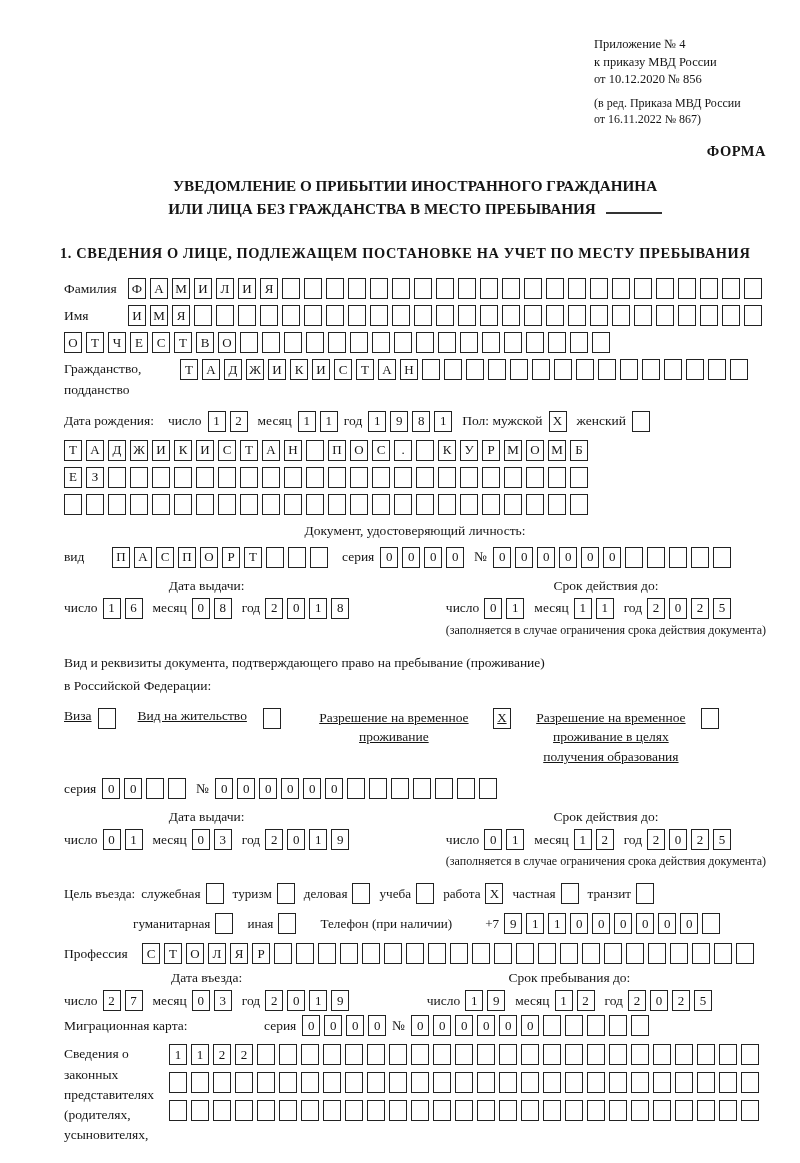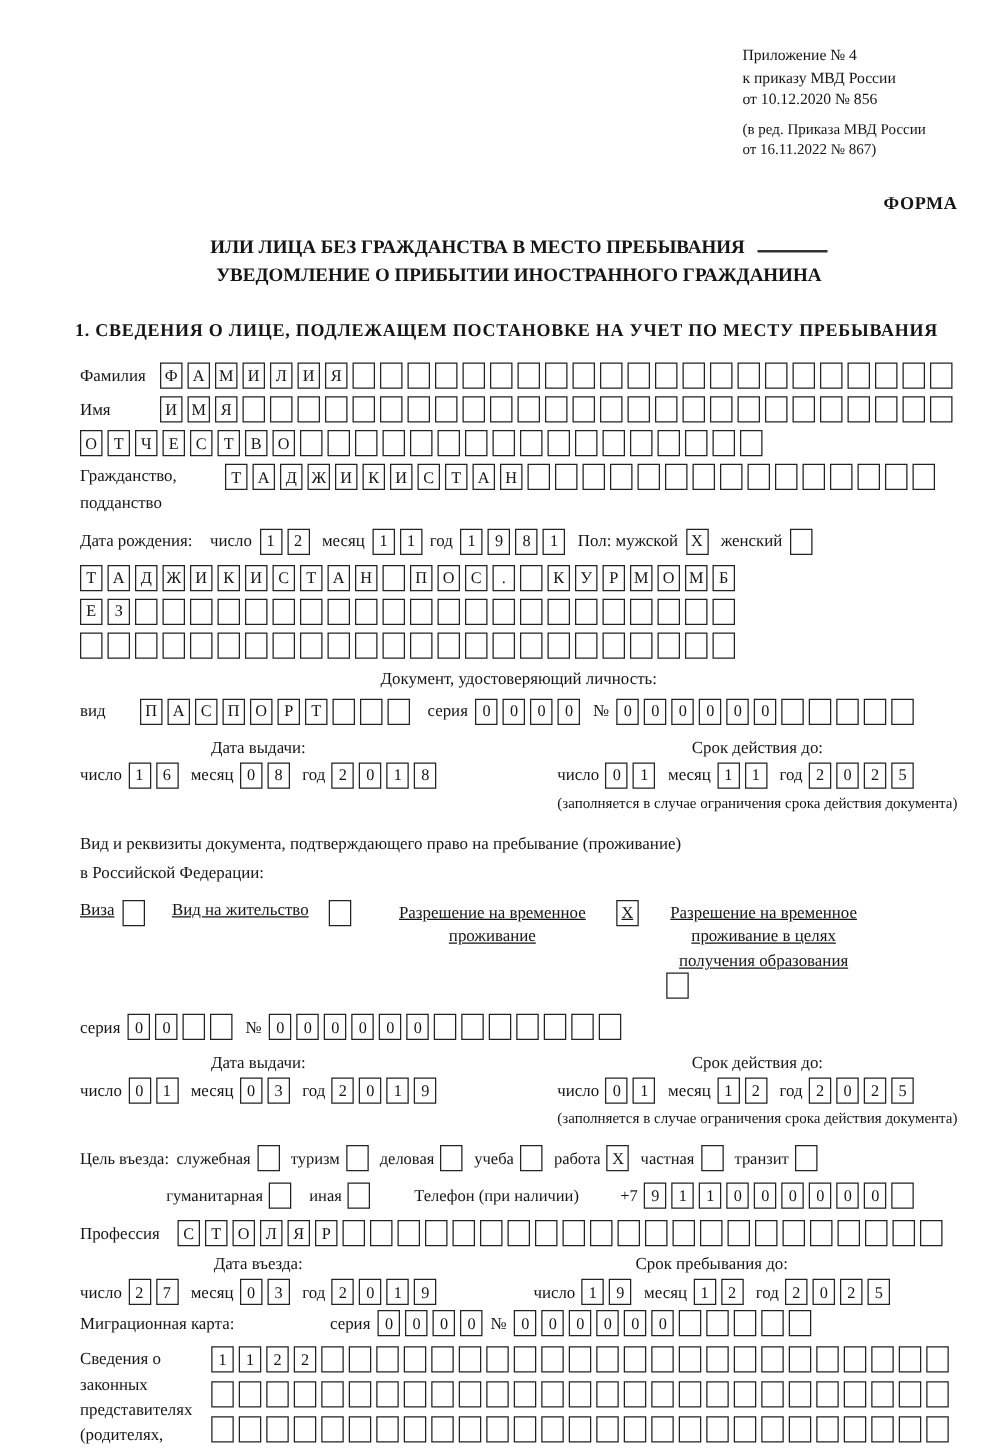--- a/index.html
+++ b/index.html
@@ -3,21 +3,21 @@
 <meta charset="utf-8">
 <style>
   html,body { margin:0; padding:0; background:#fff; }
   body { width:800px; height:1163px; overflow:hidden; color:#151515;
          font-family:"Liberation Serif", serif; }
   .page { padding:36px 34px 10px 64px; box-sizing:border-box; width:800px; }
 
   
   .appendix { width:172px; margin-left:auto; font-size:12.5px; line-height:1.4; }
   .appendix .amend { font-size:12px; margin-top:6px; line-height:1.35; }
-  .forma { text-align:right; font-weight:bold; font-size:14.5px; margin-top:28px; letter-spacing:.5px; }
+  .forma { text-align:right; font-weight:bold; font-size:14.5px; margin-top:16px; letter-spacing:.5px; }
 
   .title { text-align:center; font-weight:bold; font-size:15.2px; line-height:1.55; margin-top:14px; }
   .title .uline { display:inline-block; width:56px; border-bottom:2px solid #333; height:12px; margin-left:10px; }
 
   .section-heading { font-weight:bold; font-size:14.4px; letter-spacing:.6px; margin:24px 0 16px -4px; }
 
   
   .cells { display:flex; gap:4px; flex:none; }
   .cell { width:18px; height:21px; box-sizing:border-box; border:1.6px solid #222;
           display:flex; align-items:center; justify-content:center;
@@ -70,24 +70,24 @@
     <div>от 10.12.2020 № 856</div>
     <div class="amend">
       <div>(в ред. Приказа МВД России</div>
       <div>от 16.11.2022 № 867)</div>
     </div>
   </div>
 
   <div class="forma">ФОРМА</div>
 
   <div class="title">
+    <div>УВЕДОМЛЕНИЕ О ПРИБЫТИИ ИНОСТРАННОГО ГРАЖДАНИНА</div>
     <div>
       <span>ИЛИ ЛИЦА БЕЗ ГРАЖДАНСТВА В МЕСТО ПРЕБЫВАНИЯ</span><span class="uline"></span>
     </div>
-    <div>УВЕДОМЛЕНИЕ О ПРИБЫТИИ ИНОСТРАННОГО ГРАЖДАНИНА</div>
   </div>
 
   <div class="section-heading">1. СВЕДЕНИЯ О ЛИЦЕ, ПОДЛЕЖАЩЕМ ПОСТАНОВКЕ НА УЧЕТ ПО МЕСТУ ПРЕБЫВАНИЯ</div>
 
   <div class="frow">
     <div class="flabel w64">Фамилия</div>
     <div class="cells">
         <div class="cell">Ф</div>
         <div class="cell">А</div>
         <div class="cell">М</div>
@@ -434,21 +434,21 @@
       <div class="cells">
           <div class="cell"></div>
         </div>
     </div>
     <div class="opt" style="margin-left:20px;">
       <span class="olabel center2">Разрешение на временное проживание</span>
       <div class="cells" style="margin-left:6px;">
           <div class="cell">X</div>
         </div>
     </div>
-    <div class="opt" style="margin-left:16px;flex-direction:column;">
+    <div class="opt" style="margin-left:16px;">
       <span class="olabel center3">Разрешение на временное проживание в целях получения образования</span>
       <div class="cells" style="margin-left:6px;">
           <div class="cell"></div>
         </div>
     </div>
   </div>
 
   <div class="frow">
     <span class="flabel mr6">серия</span>
     <div class="cells">
@@ -557,21 +557,21 @@
 
   <div class="purpose-row" style="margin-left:60px;">
     <span class="pl">гуманитарная</span>
     <div class="cells">
         <div class="cell"></div>
       </div>
     <span class="pl" style="margin-left:14px;">иная</span>
     <div class="cells">
         <div class="cell"></div>
       </div>
-    <span class="pl" style="margin-left:35px;">Телефон (при наличии)</span>
+    <span class="pl" style="margin-left:24px;">Телефон (при наличии)</span>
     <span class="pl" style="margin-left:28px;">+7</span>
     <div class="cells">
         <div class="cell">9</div>
         <div class="cell">1</div>
         <div class="cell">1</div>
         <div class="cell">0</div>
         <div class="cell">0</div>
         <div class="cell">0</div>
         <div class="cell">0</div>
         <div class="cell">0</div>

